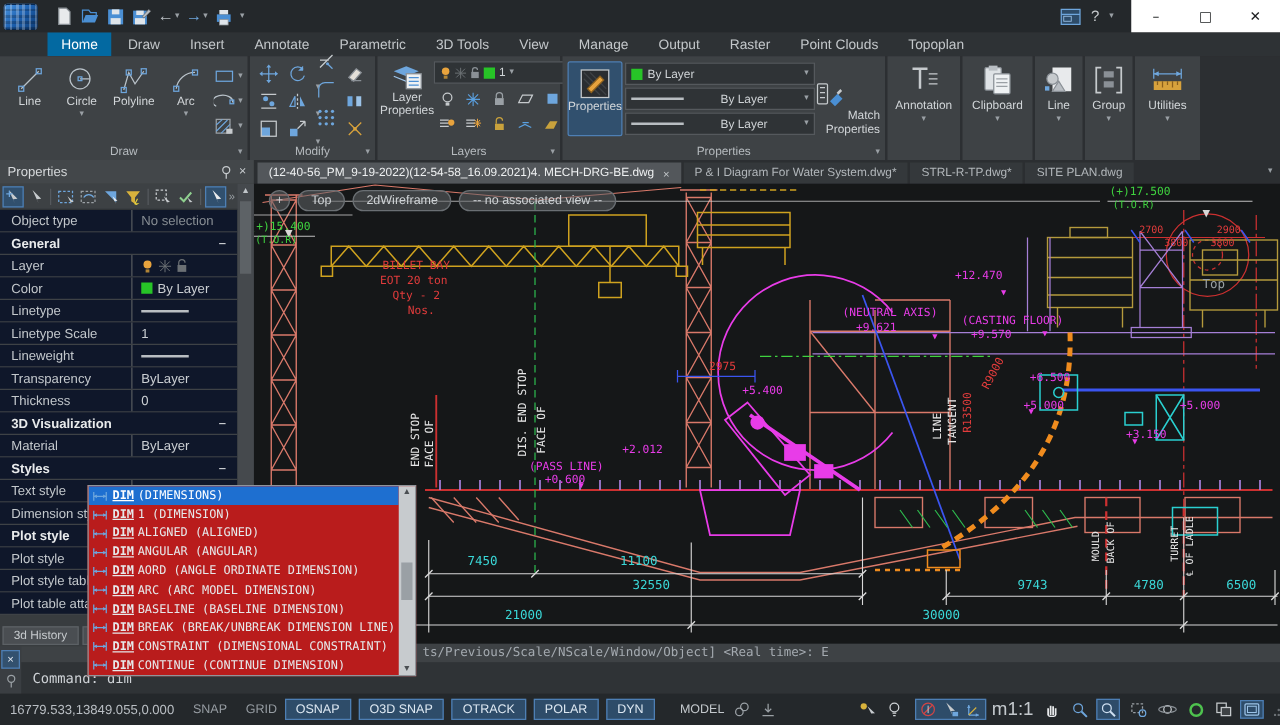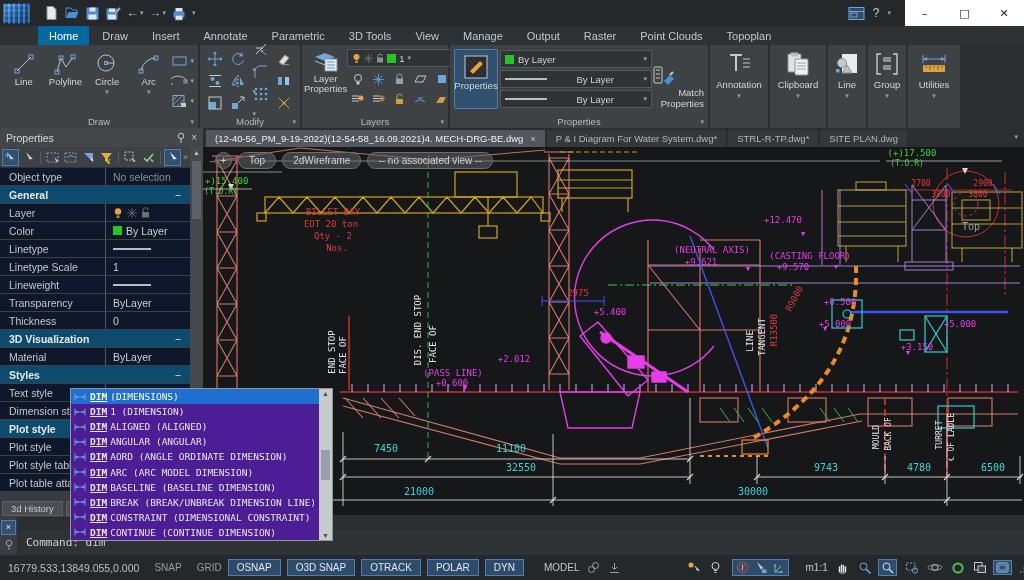--- a/index.html
+++ b/index.html
@@ -60,51 +60,51 @@
   .phead .sp{flex:1}
   .ptools{height:21px;background:#3d4144;display:flex;align-items:center;gap:1px;padding:0 2px;border-bottom:1px solid #2f3336;box-sizing:border-box}
   .ptool{width:17px;height:17px;display:flex;align-items:center;justify-content:center;box-sizing:border-box}
   .ptool.active{border:1px solid #4e7fb4;background:#31506e}
   .psep{width:1px;height:13px;background:#55595d;margin:0 2px}
   #prows{position:absolute;top:40px;left:0;right:13px;bottom:16px;overflow:hidden}
   .prow{height:18px;display:flex;font-size:10.5px;color:#c3c8cc;border-bottom:1px solid #3e4246;align-items:center;box-sizing:border-box;background:#0f172a}
   .prow .lbl{width:96px;padding-left:9px;white-space:nowrap;overflow:hidden;flex:none}
   .prow .val{flex:1;border-left:1px solid #55595d;height:100%;display:flex;align-items:center;padding-left:7px;gap:4px;color:#ccd0d4;overflow:hidden;white-space:nowrap}
   .prow.muted .val{color:#878d93}
-  .prow.header{background:#0c4a6e;color:#e9ebec;font-weight:bold}
+  .prow.header{background:#0f172a;color:#e9ebec;font-weight:bold}
   .prow.header .minus{margin-left:auto;margin-right:9px;font-weight:normal}
   .vline{width:38px;border-top:2px solid #b9bec2}
   .vsw{width:9px;height:9px;background:#27c427}
   #pscroll{position:absolute;right:0;top:19px;bottom:0;width:13px;background:#45494d;display:flex;flex-direction:column;align-items:center}
   .sarrow{color:#c0c5c9;font-size:7px;line-height:12px}
   .sthumb{width:9px;height:58px;background:#5d6266;margin-top:2px}
   #pbtabs{position:absolute;left:2px;bottom:1px;display:flex;gap:3px;z-index:6}
   .pbtab{background:#4a4e52;border:1px solid #5c6165;font-size:9.5px;color:#c6cacd;padding:1px 8px;white-space:nowrap}
   
-  #autocomplete{position:absolute;left:70px;top:388px;width:263px;height:153px;background:#4c1d95;border:1px solid #90959a;z-index:20;display:flex;box-sizing:border-box}
+  #autocomplete{position:absolute;left:70px;top:388px;width:263px;height:153px;background:#b91c1c;border:1px solid #90959a;z-index:20;display:flex;box-sizing:border-box}
   #aclist{flex:1;overflow:hidden}
   .acitem{height:15.1px;display:flex;align-items:center;font-family:"DejaVu Sans Mono",monospace;font-size:9.5px;color:#e6e8ea;padding-left:2px;gap:3px;white-space:nowrap}
   .acitem.selected{background:#1e6fd0;color:#ffffff}
   .acpre{text-decoration:underline;font-weight:bold}
   #acscroll{width:13px;background:#c7cbce;display:flex;flex-direction:column;align-items:center;color:#4a4e52;font-size:7px;justify-content:space-between;padding:1px 0;box-sizing:border-box}
   .acthumb{width:9px;height:30px;background:#9aa0a5}
   
   #histline{position:absolute;top:515px;left:0;width:1024px;height:15px;background:#3e4245;font-family:"DejaVu Sans Mono",monospace;font-size:10px;color:#a4aab0;line-height:15px;padding-left:338px;box-sizing:border-box;white-space:nowrap;overflow:hidden;z-index:3}
   #cmdline{position:absolute;top:530px;left:0;width:1024px;height:25px;background:#2f3336;font-family:"DejaVu Sans Mono",monospace;font-size:11px;color:#ced2d6;line-height:25px;padding-left:26px;box-sizing:border-box;z-index:3}
   #cmdstrip{position:absolute;top:517px;left:0;width:17px;height:38px;background:#3a3e42;z-index:21;display:flex;flex-direction:column;align-items:center;gap:4px;padding-top:3px;box-sizing:border-box}
   .cstripX{width:13px;height:13px;border:1px solid #4e7fb4;background:#33516e;color:#e8eef5;font-size:9px;display:flex;align-items:center;justify-content:center;line-height:13px}
   
   #statusbar{position:absolute;top:555px;left:0;width:1024px;height:25px;background:#24282b;display:flex;align-items:center;color:#b9bec3;z-index:25}
   #coords{margin-left:8px;width:150px;font-size:10.5px;white-space:nowrap}
   .stoff{color:#969ca2;font-size:10px;margin-left:15px}
   .ston{border:1px solid #4e7fb4;background:#2e4c69;color:#dde8f2;padding:2px 8px;font-size:10px;margin-left:6px;white-space:nowrap}
   #model{margin-left:20px;color:#c3c8cc;font-size:10px}
   .sic{margin-left:8px;display:flex;align-items:center}
   .sgroup{display:flex;align-items:center;border:1px solid #4e7fb4;background:#2e4c69;margin-left:10px;padding:1px 3px;gap:5px}
-  #scale{margin-left:16px;font-size:10px;color:#c3c8cc}
+  #scale{margin-left:4px;font-size:15px;color:#c3c8cc}
   #right-ics{margin-left:auto;display:flex;align-items:center;margin-right:4px}
   .sicbox{border:1px solid #4e7fb4;background:#2e4c69;padding:1px 2px;display:flex;margin-left:6px}
 </style>
 </head>
 <body>
 
 <div id="app">
 
   <div id="titlebar">
     <div class="logo"></div>
@@ -194,35 +194,35 @@
         <div class="bigbtn">
           <svg width="24" height="24">
               <path d="M5,19L19,5" stroke="#b9c2c9" fill="none"></path>
               <rect x="3" y="17" width="4" height="4" fill="none" stroke="#6ea6dd"></rect>
               <rect x="17" y="3" width="4" height="4" fill="none" stroke="#6ea6dd"></rect>
             </svg>
           <span>Line</span>
         </div>
         <div class="bigbtn">
           <svg width="24" height="24">
+              <circle cx="11" cy="11" r="8" stroke="#b9c2c9" fill="none"></circle>
+              <path d="M11,11h8" stroke="#b9c2c9"></path>
+              <rect x="9.5" y="9.5" width="3" height="3" fill="none" stroke="#6ea6dd"></rect>
+            </svg>
+          <span>Circle</span>
+          <span class="caret">▾</span>
+        </div>
+        <div class="bigbtn">
+          <svg width="24" height="24">
               <path d="M4,20L8,6 13,15 20,5" stroke="#b9c2c9" fill="none"></path>
               <rect x="2" y="18" width="4" height="4" fill="none" stroke="#6ea6dd"></rect>
               <rect x="6" y="4" width="4" height="4" fill="none" stroke="#6ea6dd"></rect>
               <rect x="18" y="3" width="4" height="4" fill="none" stroke="#6ea6dd"></rect>
             </svg>
           <span>Polyline</span>
-        </div>
-        <div class="bigbtn">
-          <svg width="24" height="24">
-              <circle cx="11" cy="11" r="8" stroke="#b9c2c9" fill="none"></circle>
-              <path d="M11,11h8" stroke="#b9c2c9"></path>
-              <rect x="9.5" y="9.5" width="3" height="3" fill="none" stroke="#6ea6dd"></rect>
-            </svg>
-          <span>Circle</span>
-          <span class="caret">▾</span>
         </div>
         <div class="bigbtn">
           <svg width="24" height="24">
               <path d="M4,19A15,15 0 0 1 19,6" stroke="#b9c2c9" fill="none"></path>
               <rect x="2" y="17" width="4" height="4" fill="none" stroke="#6ea6dd"></rect>
               <rect x="17" y="4" width="4" height="4" fill="none" stroke="#6ea6dd"></rect>
             </svg>
           <span>Arc</span>
           <span class="caret">▾</span>
         </div>
@@ -998,20 +998,21 @@
           <span>CONTINUE (CONTINUE DIMENSION)</span>
         </div>
       </div>
     <div id="acscroll">
       <span>▲</span>
       <div class="acthumb"></div>
       <span>▼</span>
     </div>
   </div>
 
+  <div id="histline">ts/Previous/Scale/NScale/Window/Object] &lt;Real time&gt;: E</div>
   <div id="cmdline">Command: dim</div>
   <div id="cmdstrip">
     <div class="cstripX">×</div>
     <svg width="10" height="12">
         <circle cx="5" cy="4" r="2.8" fill="none" stroke="#9aa0a5"></circle>
         <path d="M5,7V11" stroke="#9aa0a5"></path>
       </svg>
   </div>
 
   <div id="statusbar">

